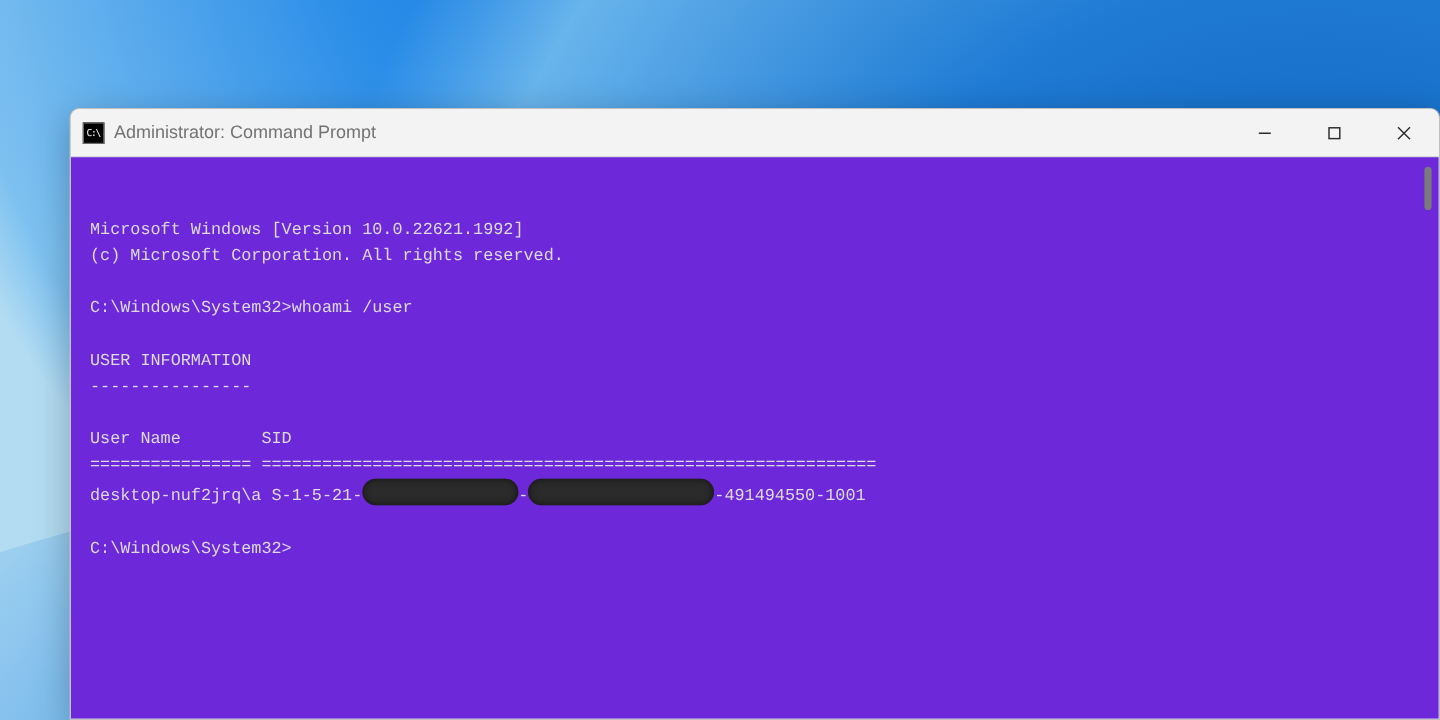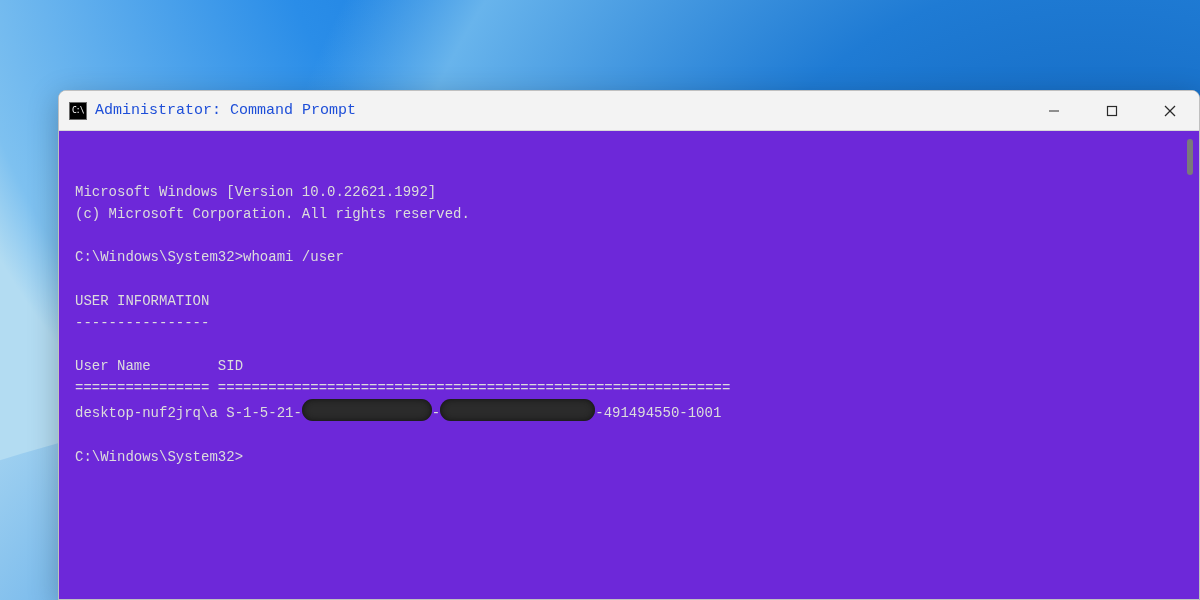--- a/index.html
+++ b/index.html
@@ -90,23 +90,22 @@
       padding-left: 2px;
     }
     .app-icon span {
       color: #fff;
       font-family: Consolas, monospace;
       font-size: 8px;
       line-height: 8px;
       letter-spacing: -1px;
     }
     .title-text {
-      color: #1d4ed8;
+      color: #737373;
       font-size: 15px;
-      font-family: Liberation Mono, monospace;
     }
     .win-controls {
       margin-left: auto;
       display: flex;
       height: 100%;
     }
     .win-btn {
       width: 58px;
       height: 100%;
       display: flex;

